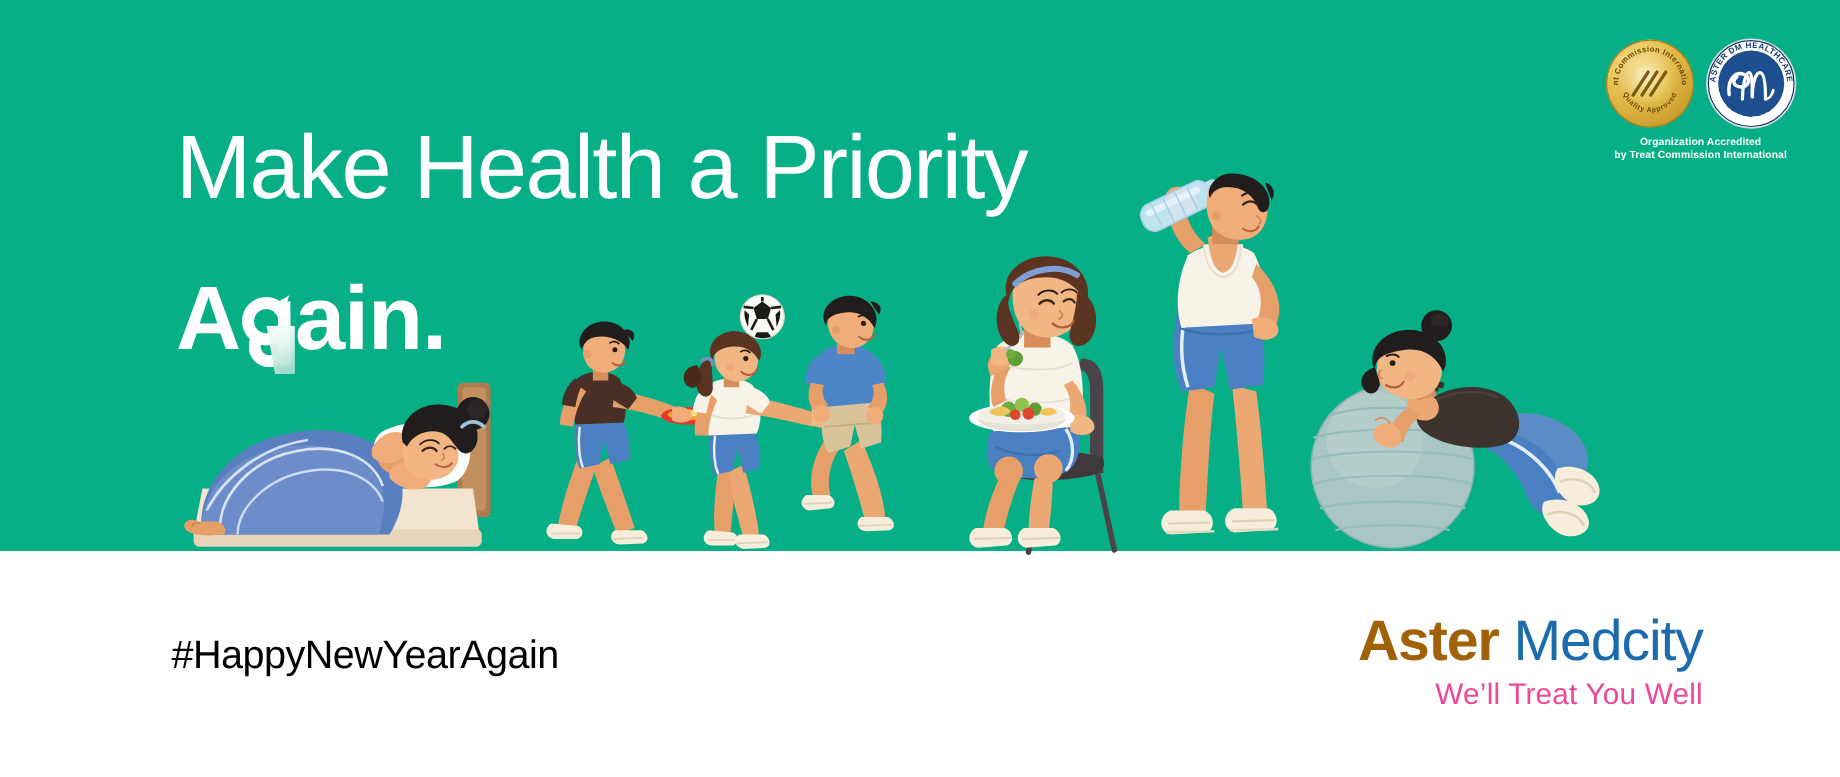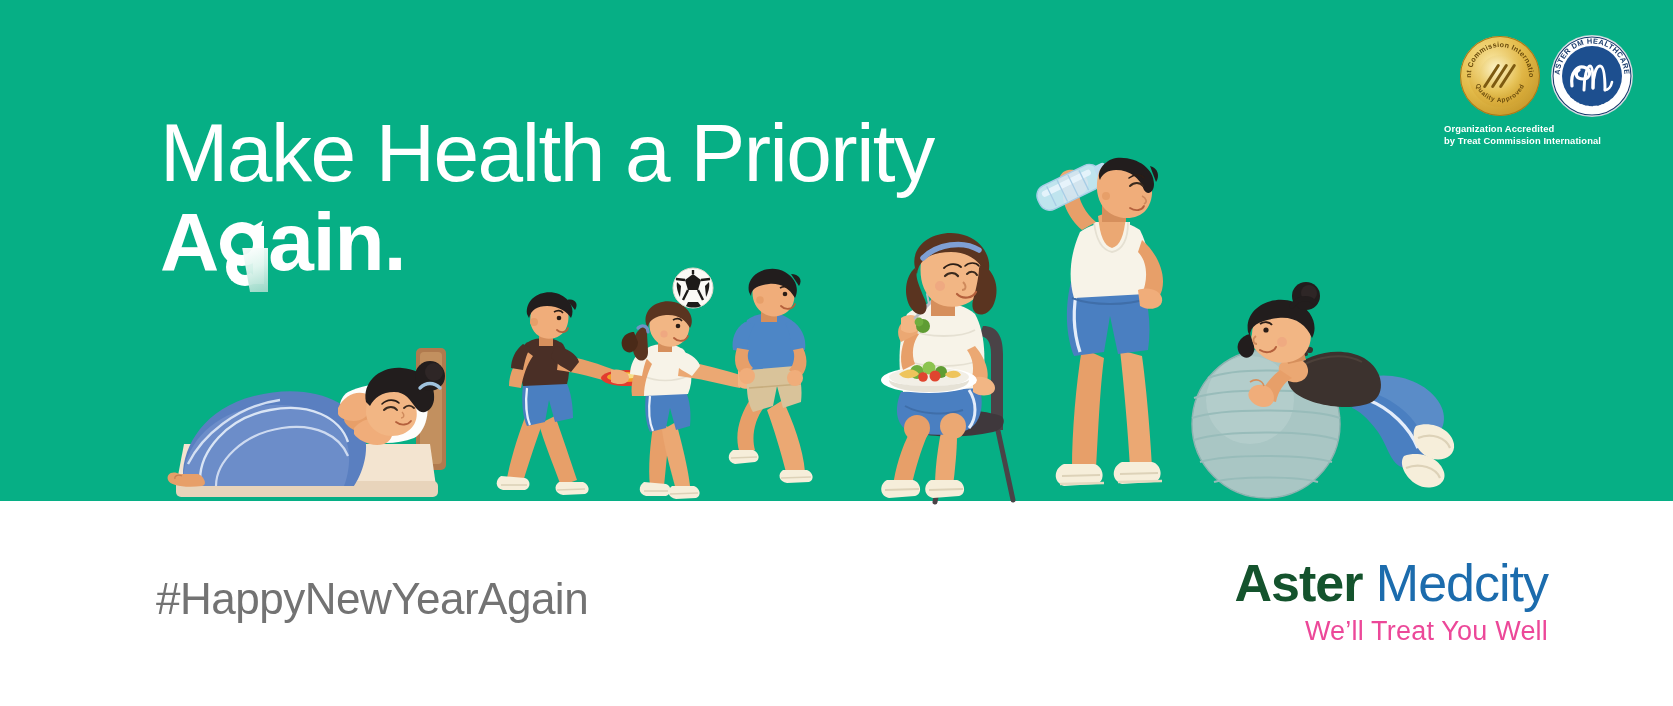--- a/index.html
+++ b/index.html
@@ -13,21 +13,21 @@
   .green-band { position:absolute; left:0; top:0; width:1673px; height:501px;
                 background:#06af85; }
   .white-band { position:absolute; left:0; top:501px; width:1673px; height:205px;
                 background:#ffffff; }
 
   
   .headline { position:absolute; left:160px; top:110px; z-index:6; }
   .hl-line1 { font-size:82px; line-height:86px; font-weight:400; color:#ffffff;
               letter-spacing:-1.5px; white-space:nowrap; }
   .hl-line2 { position:relative; font-size:82px; line-height:92px; font-weight:700;
-              color:#ffffff; letter-spacing:-1px; white-space:nowrap; }
+              color:#ffffff; letter-spacing:-1px; white-space:nowrap;margin-top:48px; }
   .hl-a { }
   .hl-g-wrap { position:relative; display:inline-block; width:50px; height:92px;
                vertical-align:top; }
   
   .g-bowl { position:absolute; left:2px; top:26px; width:44px; height:44px;
             border-radius:50%; background:#ffffff; }
   .g-bowl-hole { position:absolute; left:13px; top:37px; width:22px; height:22px;
                  border-radius:50%; background:#06af85; }
   .g-stem { position:absolute; left:35px; top:30px; width:11px; height:58px;
             background:#ffffff; }
@@ -36,27 +36,27 @@
            border-right-color:transparent; border-top-color:transparent;
            background:transparent; }
   .g-gradient { position:absolute; left:24px; top:52px; width:26px; height:44px;
                 background:linear-gradient(160deg,#ffffff 0%,#dff5ee 45%,#9fd9c9 100%);
                 clip-path:polygon(0 0,100% 0,100% 100%,30% 100%); opacity:.95; }
   .g-arrowhead { position:absolute; left:30px; top:22px; width:0; height:0;
                  border-left:13px solid transparent; border-right:0 solid transparent;
                  border-bottom:15px solid #ffffff; transform:rotate(18deg); }
 
   
-  .hashtag { position:absolute; left:156px; top:574px; font-size:44px;
-             font-weight:400; color:#737373; letter-spacing:-0.5px; white-space:nowrap; }
+  .hashtag { position:absolute; left:156px; top:574px; font-size:36px;
+             font-weight:400; color:#000000; letter-spacing:-0.5px; white-space:nowrap; }
 
   
   .logo { position:absolute; left:1228px; top:556px; text-align:right; width:320px; }
   .logo-word { font-size:52px; line-height:54px; letter-spacing:-1px; white-space:nowrap; }
-  .logo-aster { font-weight:700; color:#14532d; }
+  .logo-aster { font-weight:700; color:#a16207; }
   .logo-medcity { font-weight:400; color:#1c6cad; }
   .logo-tagline { margin-top:6px; font-size:27px; color:#ec4899; font-weight:400;
                   letter-spacing:0.2px; white-space:nowrap; }
 
   
   .accred { position:absolute; left:1444px; top:36px; width:204px; z-index:7; }
   .accred-badges { display:flex; justify-content:center; align-items:flex-start; gap:12px; }
 
   .badge-jci { position:relative; width:80px; height:80px; border-radius:50%;
                background:radial-gradient(circle at 35% 30%, #f4d familiar 0%, #c9971f 100%); }
@@ -82,21 +82,21 @@
               background:#ffffff; box-shadow:0 0 0 1px #cfd7de; }
   .dm-outer-ring { position:absolute; left:0; top:0; width:80px; height:80px; }
   .dm-ring-text { font-size:7.4px; fill:#173a6b; font-weight:700;
                   letter-spacing:0.45px; font-family:"Liberation Sans", sans-serif; }
   .dm-ring-text-s { font-size:7.6px; fill:#173a6b; font-weight:700;
                     letter-spacing:0.9px; font-family:"Liberation Sans", sans-serif; }
   .dm-core { position:absolute; left:10px; top:10px; width:60px; height:60px;
              border-radius:50%; background:#1d4f8f; overflow:hidden; }
   .dm-m { position:absolute; left:0; top:0; width:60px; height:60px; }
 
-  .accred-text { margin-top:7px; color:#ffffff; font-size:9.4px;
+  .accred-text { margin-top:7px; text-align:center; color:#ffffff; font-size:9.4px;
                  line-height:12px; font-weight:700; letter-spacing:0.1px; }
 
   
   .scene { position:absolute; left:0; top:0; width:1673px; height:706px; z-index:5;
            pointer-events:none; }
 
   .fig { position:absolute; }
 
   
   

